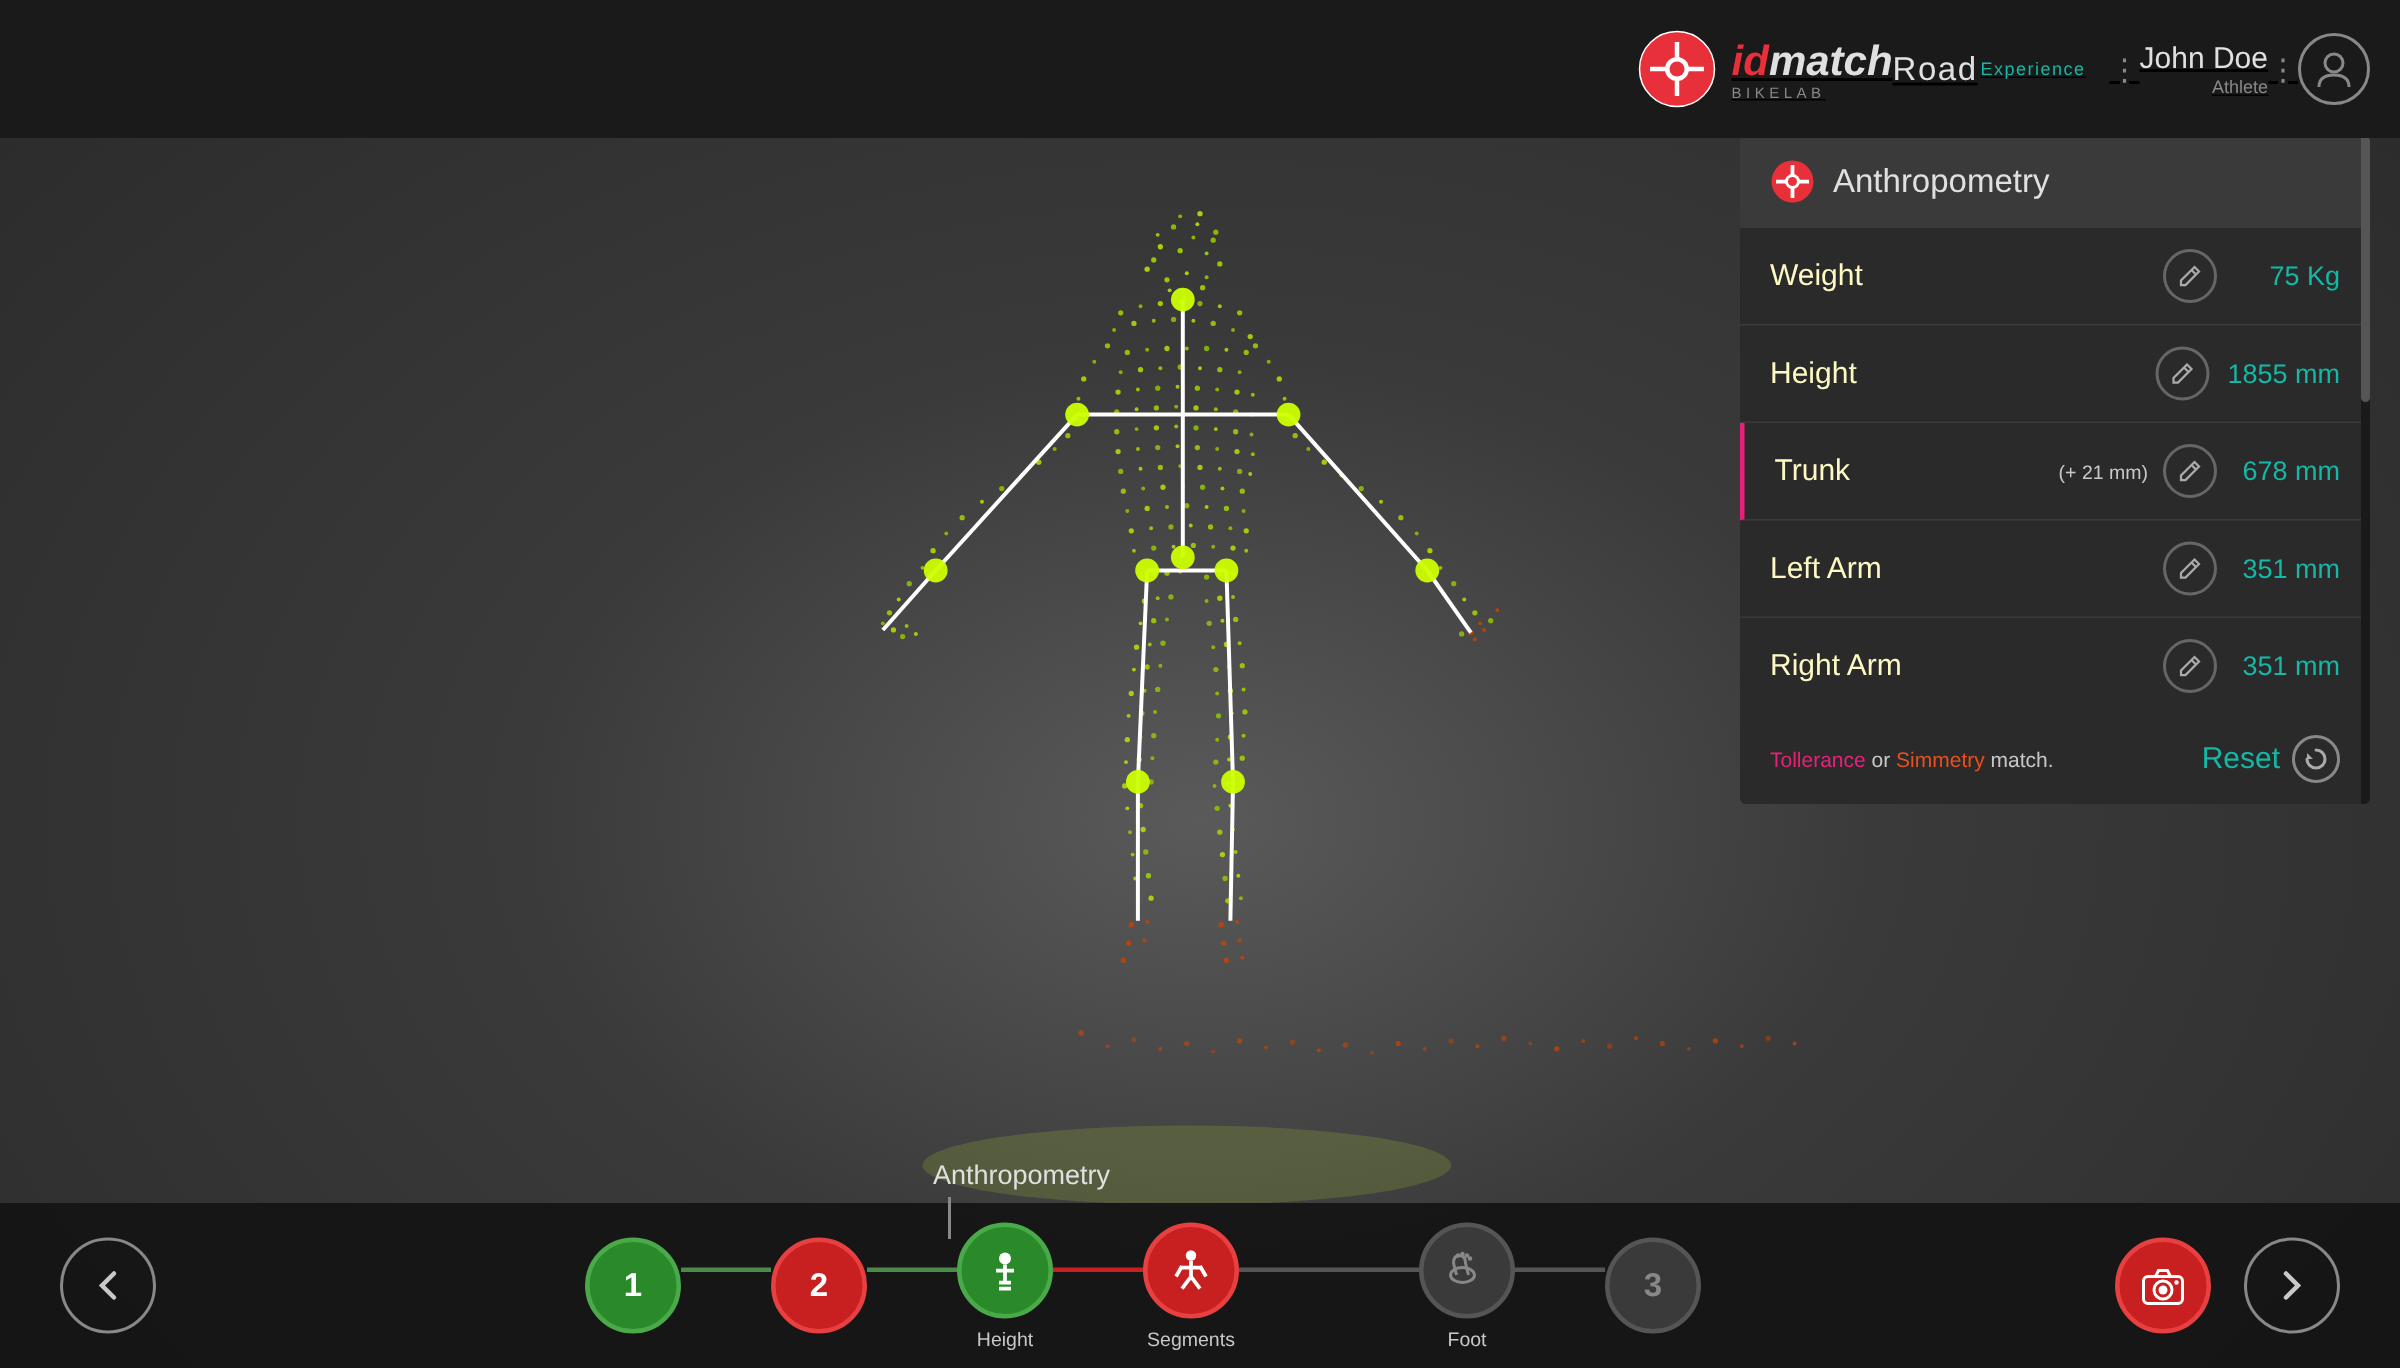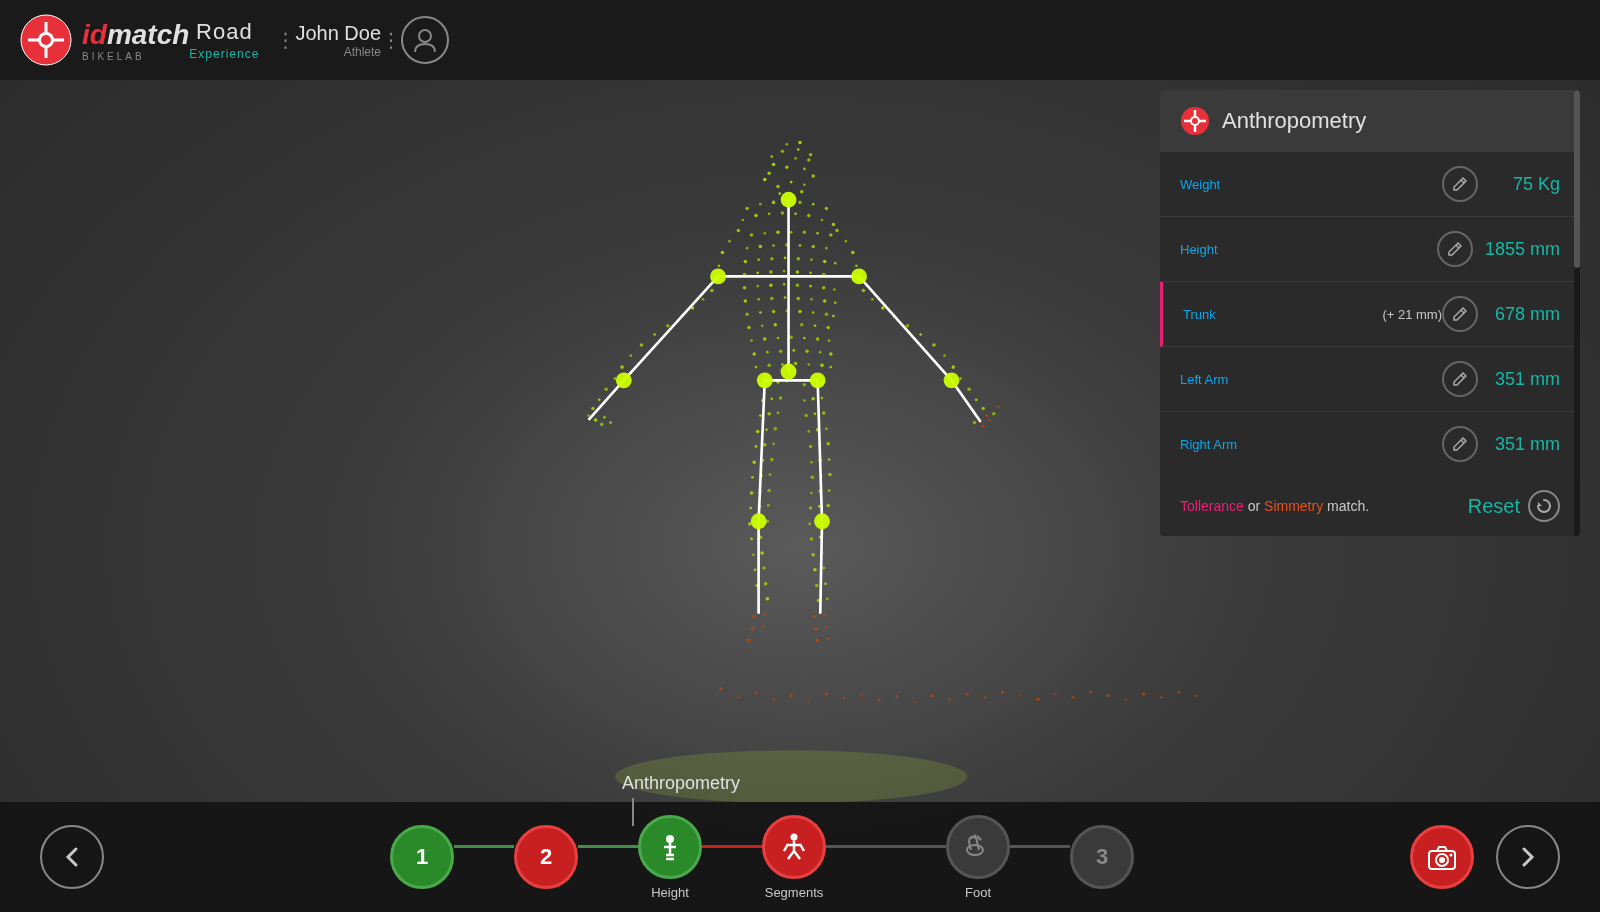--- a/index.html
+++ b/index.html
@@ -16,43 +16,44 @@
     .bg {
       position: absolute;
       inset: 0;
       background: radial-gradient(ellipse at 50% 60%, #5a5a5a 0%, #3a3a3a 40%, #2a2a2a 100%);
     }
 
     
     .topbar {
       position: absolute;
       top: 0; left: 0; right: 0;
-      height: 80px;
+      height: 92px;
       background: #1a1a1a;
       display: flex;
       align-items: center;
-      justify-content: flex-start;
+      justify-content: flex-end;
       padding: 0 20px;
       z-index: 100;
+      text-decoration: underline;
     }
 
     .logo-area {
       display: flex;
       align-items: center;
       gap: 10px;
     }
 
     .logo-text {
       display: flex;
       flex-direction: column;
     }
 
     .topbar-center {
       display: flex;
-      flex-direction: column;
+      flex-direction: row;
       align-items: center;
       gap: 2px;
     }
 
     .topbar-title {
       font-size: 22px;
       color: #e0e0e0;
       font-weight: 300;
       letter-spacing: 1px;
     }
@@ -140,27 +141,28 @@
       border-bottom: 1px solid #3a3a3a;
       position: relative;
     }
 
     .anthro-row.highlighted {
       border-left: 3px solid #e8207a;
     }
 
     .anthro-row-label {
       flex: 1;
-      font-size: 13px;
-      color: #0ea5e9;
+      font-size: 20px;
+      color: #fef9c3;
     }
 
     .anthro-row-adjustment {
       font-size: 13px;
       color: #c8c8c8;
+      margin-right: 10px;
     }
 
     .edit-btn {
       width: 36px;
       height: 36px;
       border-radius: 50%;
       border: 2px solid #666;
       background: transparent;
       display: flex;
       align-items: center;

